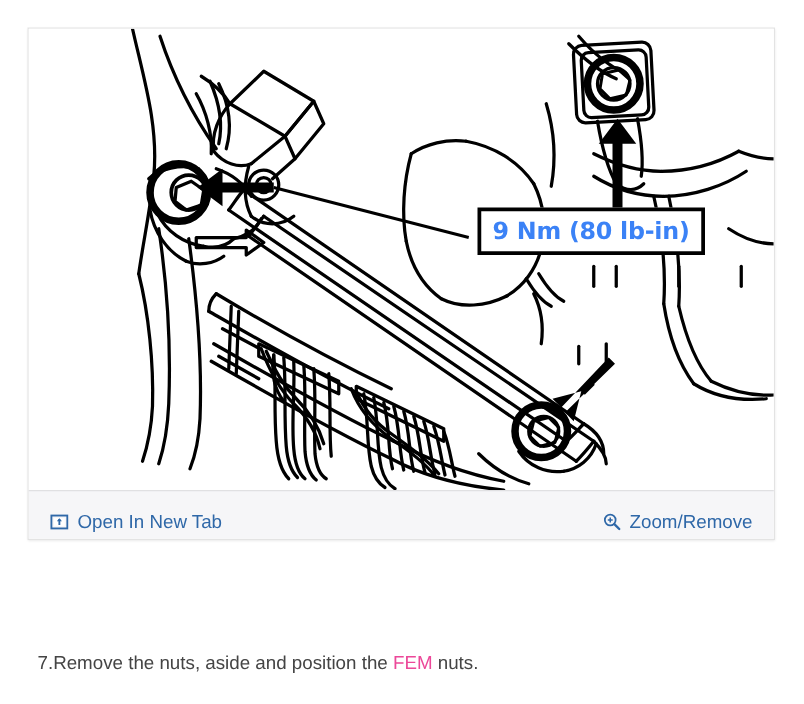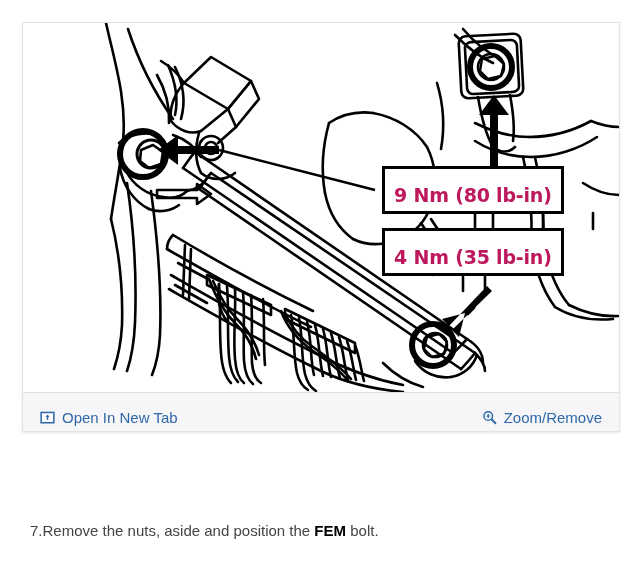--- a/index.html
+++ b/index.html
@@ -97,37 +97,36 @@
     position: absolute;
     left: 30px;
     top: 506px;
     font-size: 15px;
     color: #444444;
     font-family: "Liberation Sans", sans-serif;
     line-height: 1.35;
     white-space: nowrap;
   }
   .step-text .inline-link {
-    color: #000000;
+    color: #ec4899;
     text-decoration: none;
     cursor: pointer;
-    font-weight: bold;
   }
 
   
   .callout {
     position: absolute;
     background: #ffffff;
     border: 3px solid #000000;
-    color: #be185d;
+    color: #3b82f6;
     font-family: "DejaVu Sans", sans-serif;
     font-weight: 700;
     font-size: 19px;
     letter-spacing: -0.2px;
-    padding: 16px 9px 4px 9px;
+    padding: 6px 9px 4px 9px;
     white-space: nowrap;
     line-height: 1.15;
   }
   .callout-top  { left: 359px; top: 143px; }
   .callout-bot  { left: 359px; top: 205px; }
 </style>
 </head>
 <body>
 
 <div class="figure-card">
@@ -289,21 +288,20 @@
       </g>
 
       <g stroke="#000000" stroke-width="2.4" fill="none">
         <path d="M471 140 L 471 148"></path>
         <path d="M444 292 L 452 284"></path>
         <path d="M196 127 L 352 167"></path>
       </g>
     </svg>
 
     <div class="callout callout-top">9 Nm (80 lb-in)</div>
-    <div class="callout callout-bot">4 Nm (35 lb-in)</div>
   </div>
 
   <div class="figure-id">A0005298</div>
 
   <div class="figure-toolbar">
 
     <a class="tool-link" href="#">
       <span class="glyph">
         <svg viewBox="0 0 16 16" width="15" height="15" aria-hidden="true">
           <rect x="1.2" y="2.6" width="13.6" height="11" fill="none" stroke="#2f68a8" stroke-width="1.6"></rect>
@@ -322,13 +320,13 @@
           <path d="M6.6 4.3 L6.6 8.5 M4.5 6.4 L8.7 6.4" stroke="#2f68a8" stroke-width="1.3"></path>
           <path d="M10.1 9.9 L14.3 14.1" stroke="#2f68a8" stroke-width="2" stroke-linecap="round"></path>
         </svg>
       </span>
       <span>Zoom/Remove</span>
     </a>
 
   </div>
 </div>
 
-<p class="step-text"><span>7.</span><span>Remove the nuts, aside and position the </span><a class="inline-link" href="#">FEM</a><span> bolt.</span></p>
+<p class="step-text"><span>7.</span><span>Remove the nuts, aside and position the </span><a class="inline-link" href="#">FEM</a><span> nuts.</span></p>
 
 </body></html>

